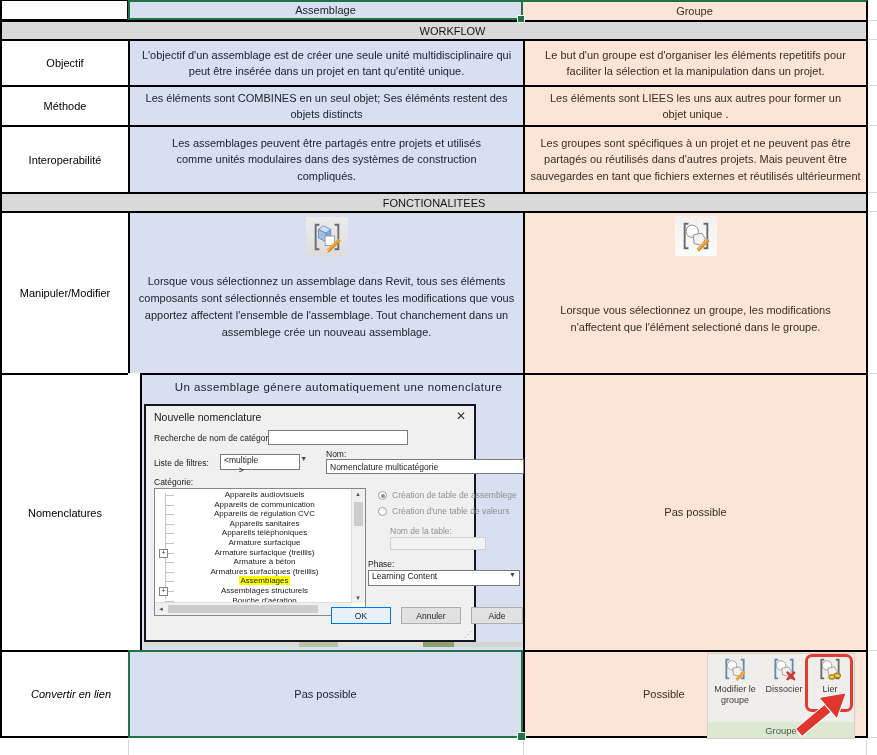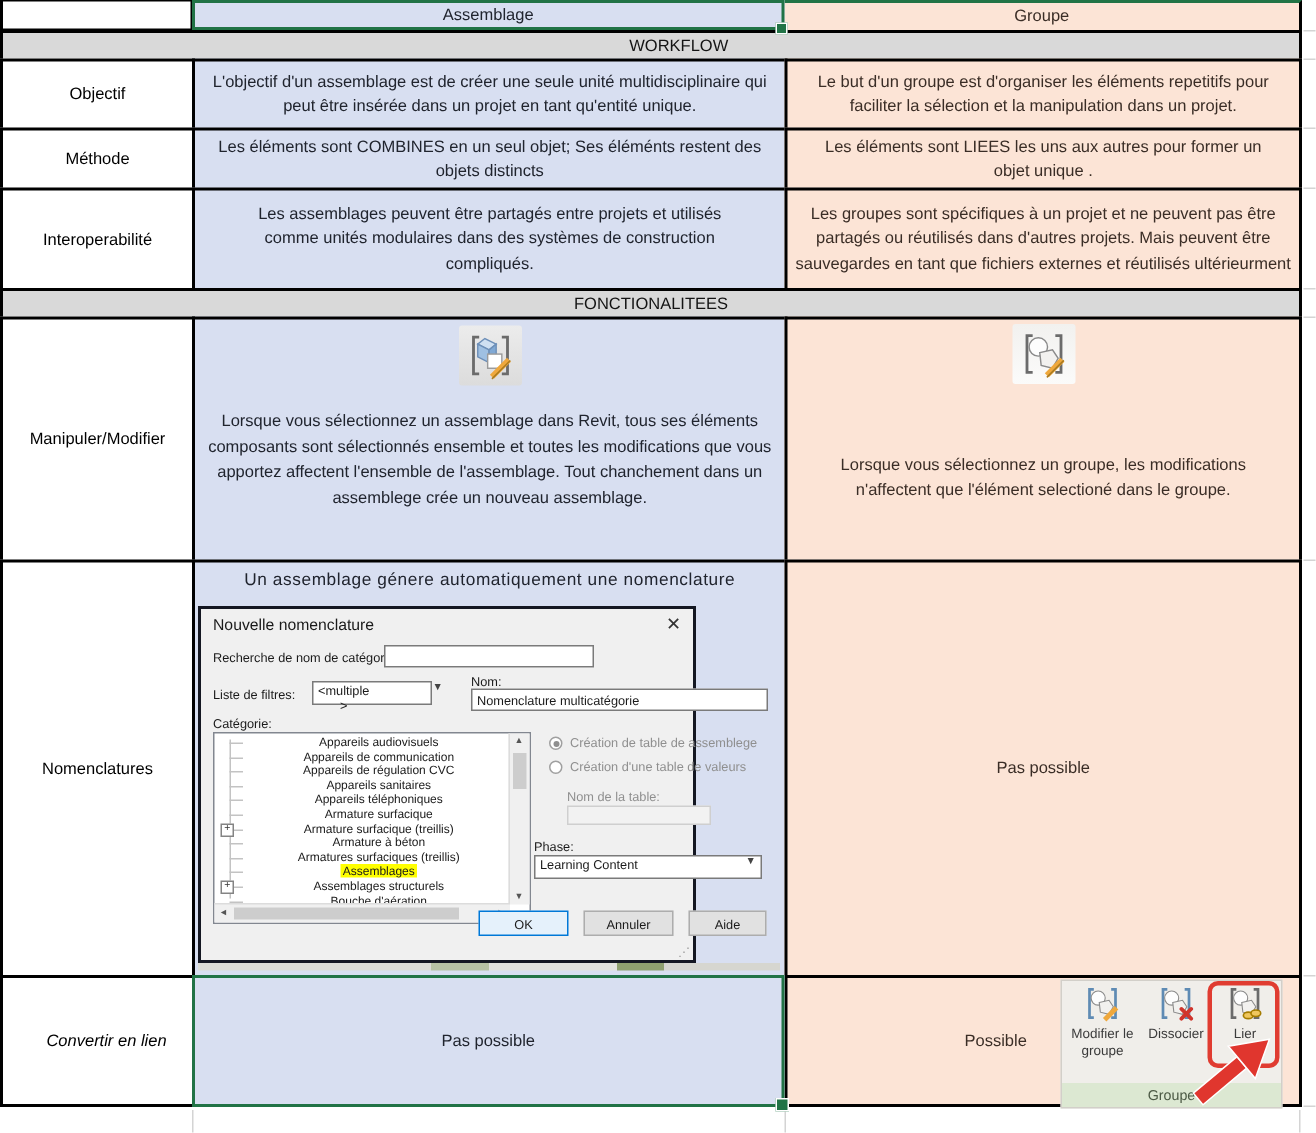--- a/index.html
+++ b/index.html
@@ -107,21 +107,21 @@
         <circle cx="14" cy="13" r="6.5" fill="#fdfdfd" stroke="#8a8a8a"></circle>
         <polygon points="15,17 24,15 28,21 24,28 16,26" fill="#f2f1ef" stroke="#8a8a8a"></polygon>
         <line x1="20" y1="33" x2="31" y2="22" stroke="#efa83c" stroke-width="4"></line>
         <line x1="20" y1="34.5" x2="32" y2="22.5" stroke="#a97a1f" stroke-width="1"></line>
       </svg>
     </div>
     <div class="txt" style="margin-top:46px;line-height:1.55;padding:0 12px;">Lorsque vous sélectionnez un groupe,  les modifications n'affectent que l'élément selectioné dans le groupe.</div>
   </div>
 
   <div class="cell lblcell bt bl" style="left:0;top:373px;width:128px;height:277px;">Nomenclatures</div>
-  <div class="cell blue bt bl" style="left:128px;top:373px;width:395px;height:277px;justify-content:flex-start;align-items:flex-start;position:absolute;">
+  <div class="cell blue bt bl" style="left:140px;top:373px;width:395px;height:277px;justify-content:flex-start;align-items:flex-start;position:absolute;">
     <div style="position:absolute;left:0;right:0;top:6px;text-align:center;font-size:11.5px;letter-spacing:.4px;">Un assemblage génere automatiquement une nomenclature</div>
 
     <div class="dlg">
       <div class="dlgbody">
         <div class="dlgtitle">Nouvelle nomenclature</div>
         <div class="dlgx">✕</div>
 
         <div class="dlbl" style="left:8px;top:27px;">Recherche de nom de catégorie:</div>
         <div class="field" style="left:122px;top:24px;width:140px;height:15px;"></div>
 

